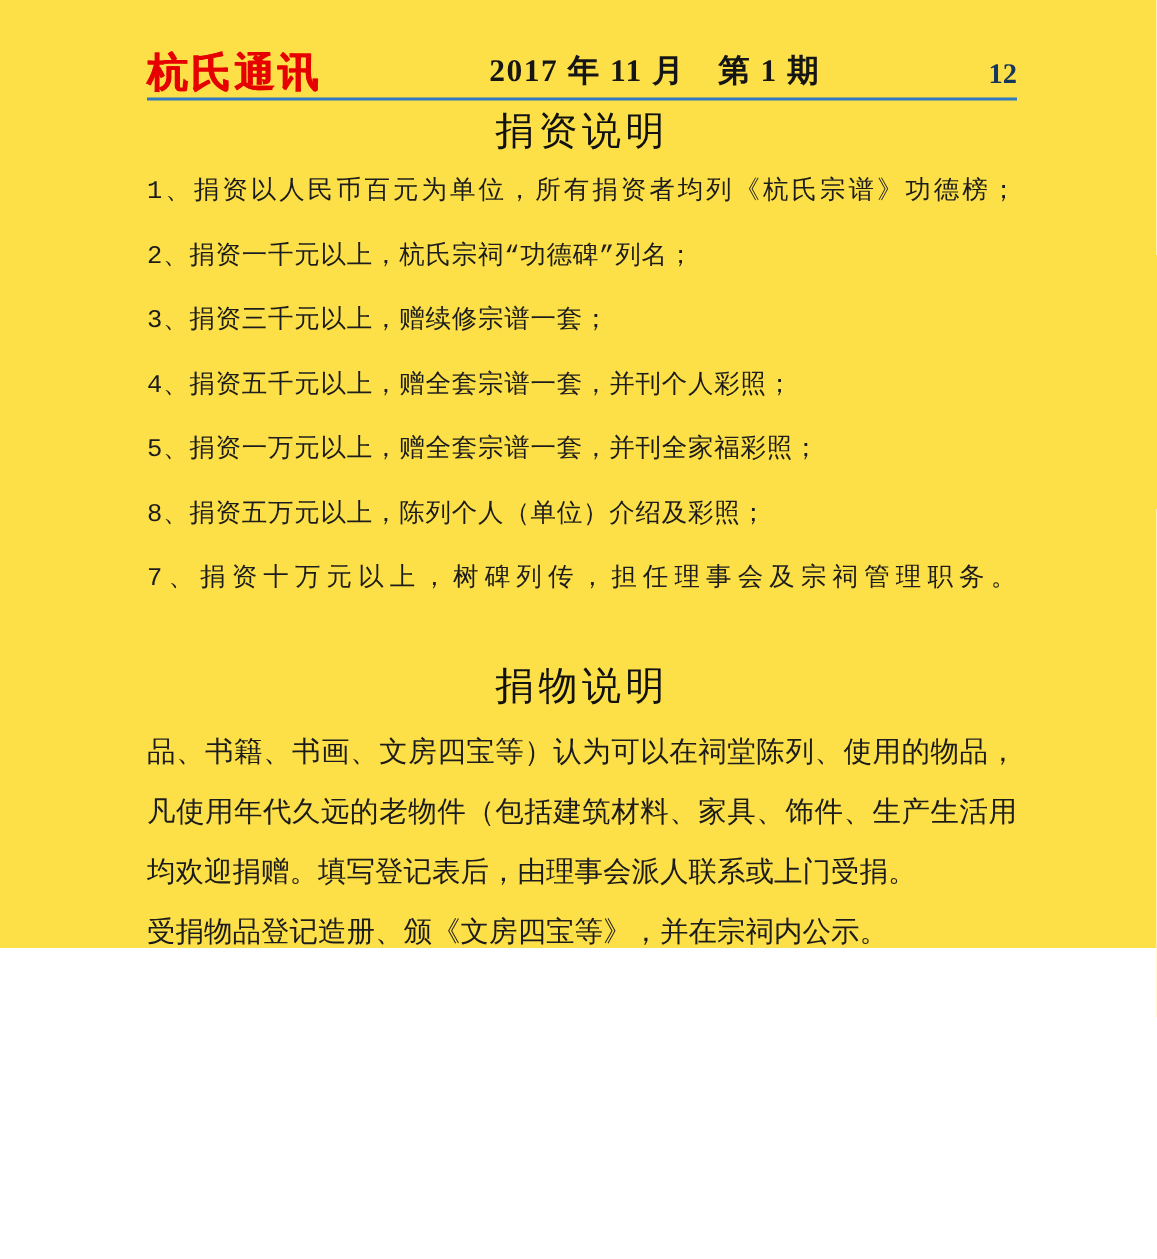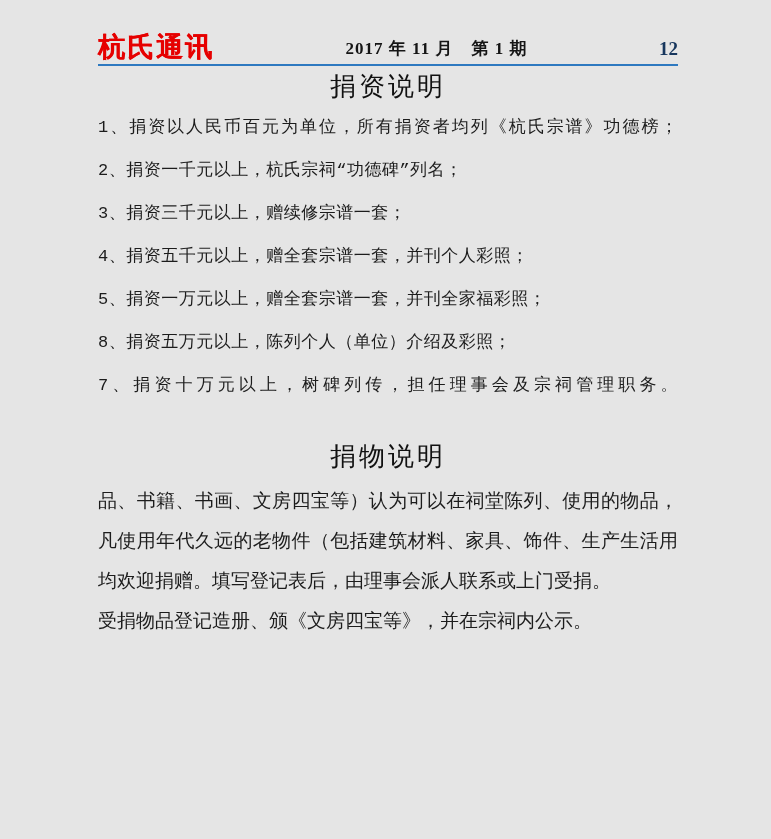--- a/index.html
+++ b/index.html
@@ -5,22 +5,22 @@
   * { margin: 0; padding: 0; box-sizing: border-box; }
   html, body { background: #ffffff; }
   body {
     width: 771px; height: 839px;
     font-family: "Liberation Serif", "DejaVu Serif", serif;
     color: #1a1a1a;
     overflow: hidden;
   }
   .page {
     position: relative;
-    width: 771px; height: 839px;
-    background: #e5e5e5;
+    width: 771px; height: 632px;
+    background: #fde047;
     overflow: hidden;
   }
   .content {
     position: absolute;
     left: 98px; top: 0;
     width: 580px;
   }
   
   .header {
     display: flex;
@@ -32,21 +32,21 @@
   }
   .masthead {
     font-size: 27px;
     font-weight: bold;
     color: var(--masthead-red, #e60000);
     letter-spacing: 2px;
     text-shadow: 0.6px 0 currentColor;
     line-height: 1.05;
   }
   .issue-info {
-    font-size: 17px;
+    font-size: 21px;
     font-weight: bold;
     color: #151515;
     letter-spacing: 1px;
     padding-bottom: 1px;
     white-space: pre;
   }
   .page-number {
     font-size: 19px;
     font-weight: bold;
     color: var(--page-number-navy, #17365d);

